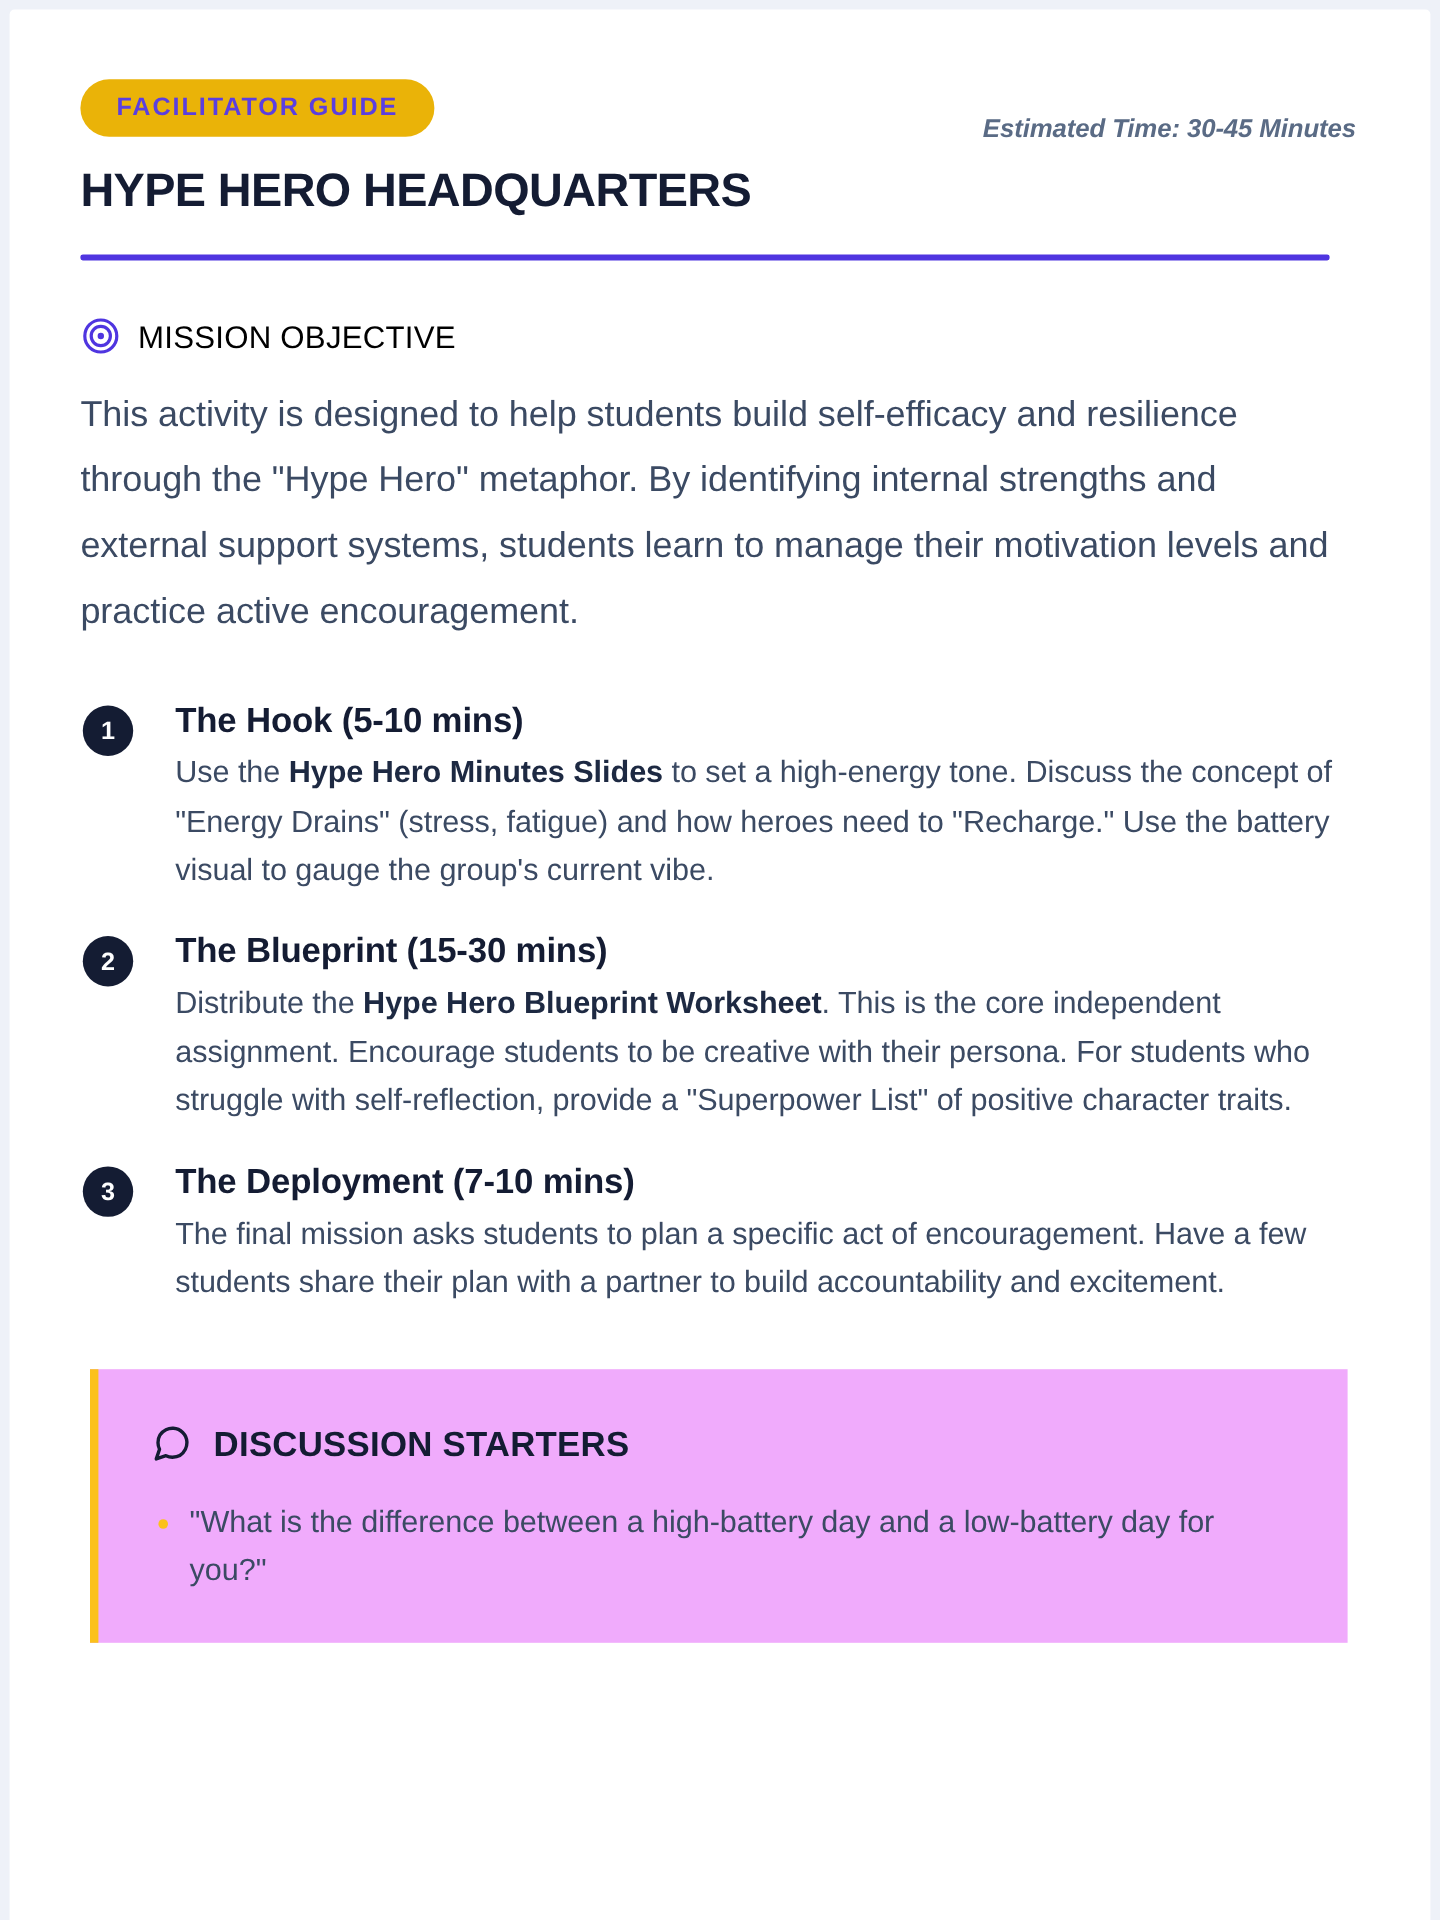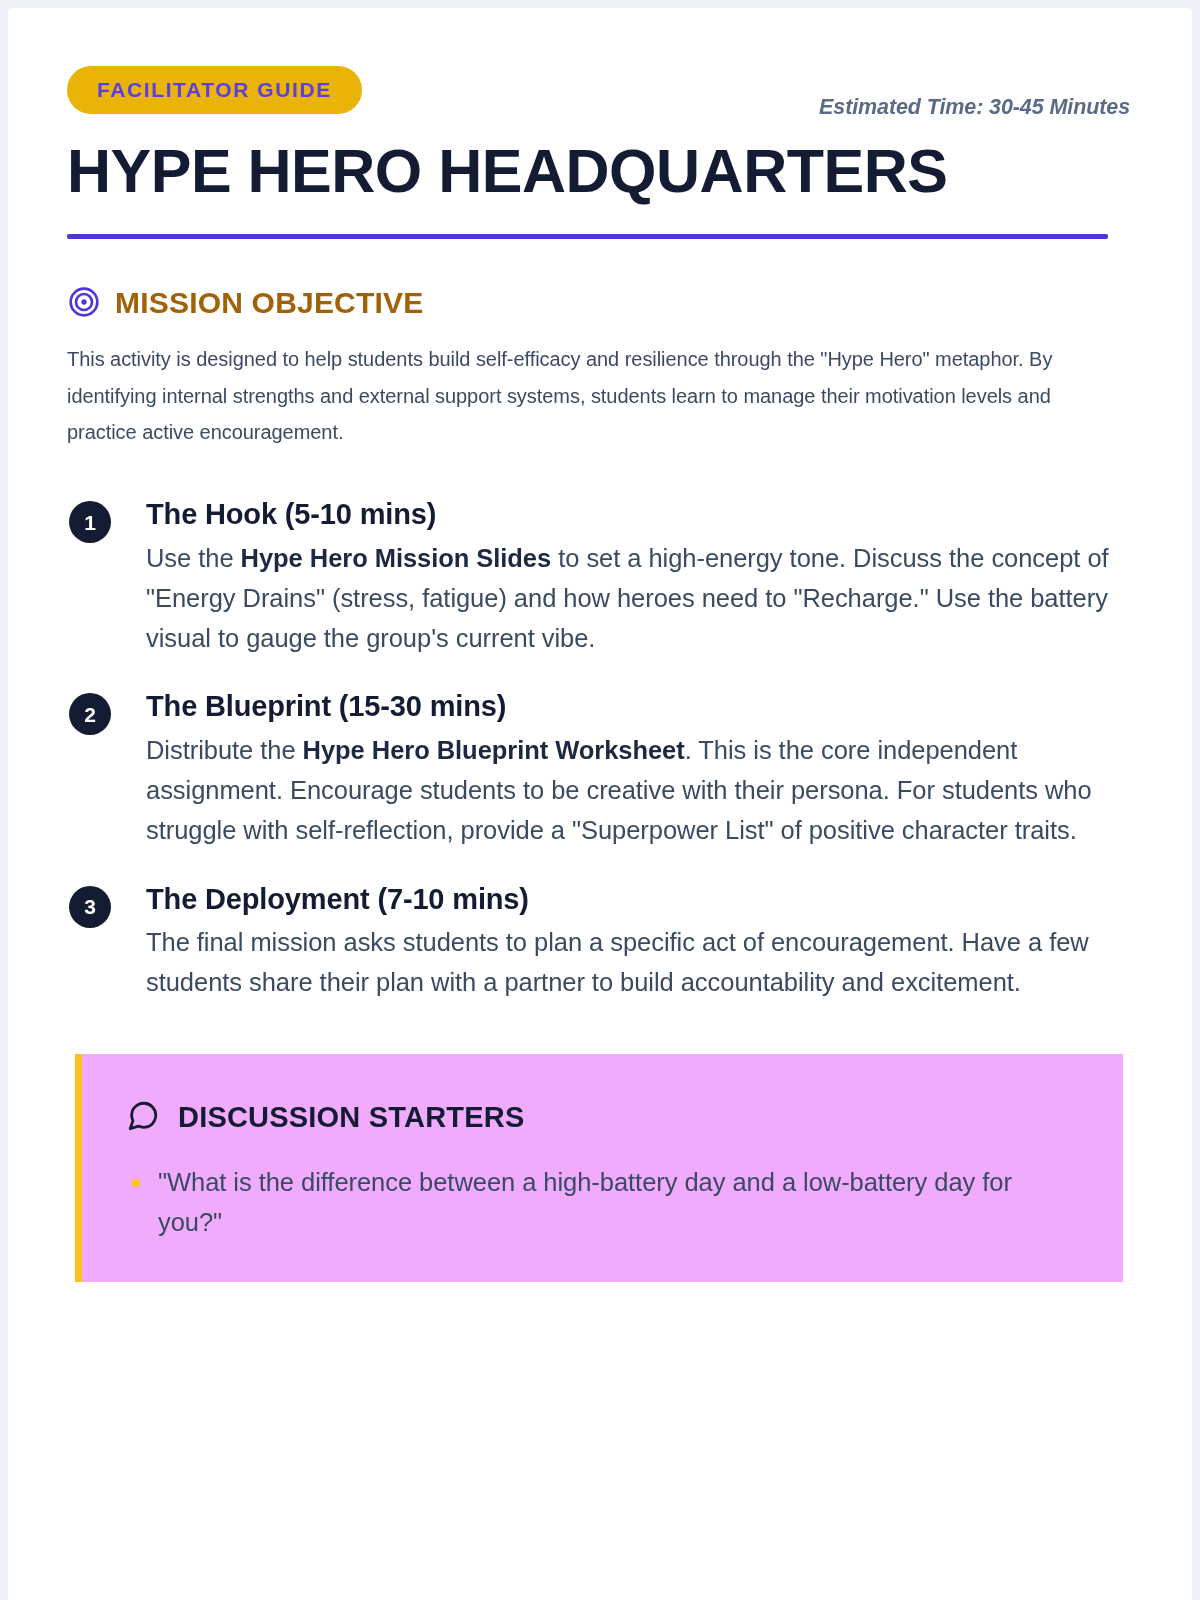--- a/index.html
+++ b/index.html
@@ -59,21 +59,21 @@
     font-style: italic;
     color: #5a6b85;
     letter-spacing: -0.1px;
     white-space: nowrap;
     padding-right: 2px;
     margin-top: 34px;
   }
 
   .doc-title {
     margin-top: 26px;
-    font-size: 61px;
+    font-size: 39px;
     line-height: 1.02;
     font-weight: 800;
     color: #141c33;
     letter-spacing: -0.5px;
   }
 
   .title-rule {
     margin-top: 32px;
     height: 5px;
     background: #4f35e0;
@@ -87,42 +87,42 @@
   }
 
   .section-head {
     display: flex;
     align-items: center;
     gap: 14px;
     color: #4f35e0;
   }
 
   .section-head .sh-text {
-    font-size: 30px;
-    font-weight: 700;
+    font-size: 26px;
+    font-weight: 400;
     letter-spacing: 0.2px;
-    color: #a16207;
+    color: #000000;
     line-height: 1;
     padding-top: 2px;
   }
 
   .icon-box {
     width: 34px;
     height: 34px;
     display: inline-flex;
     align-items: center;
     justify-content: center;
     flex: 0 0 34px;
   }
   .icon-box svg { display: block; }
 
   
   .objective-text {
     margin-top: 22px;
-    font-size: 20px;
+    font-size: 30px;
     line-height: 1.82;
     color: #3b4a63;
     max-width: 1045px;
     letter-spacing: -0.05px;
   }
 
   
   .steps {
     margin-top: 26px;
   }
@@ -250,21 +250,21 @@
       <p class="objective-text">This activity is designed to help students build self-efficacy and resilience through the "Hype Hero" metaphor. By identifying internal strengths and external support systems, students learn to manage their motivation levels and practice active encouragement.</p>
     </div>
 
     <div class="section">
 
       <div class="steps">
 
         <div class="step">
           <span class="step-badge">1</span>
           <div class="step-title">The Hook (5-10 mins)</div>
-          <div class="step-body"><span>Use the </span><b>Hype Hero Mission Slides</b><span> to set a high-energy tone. Discuss the concept of "Energy Drains" (stress, fatigue) and how heroes need to "Recharge." Use the battery visual to gauge the group's current vibe.</span></div>
+          <div class="step-body"><span>Use the </span><b>Hype Hero Minutes Slides</b><span> to set a high-energy tone. Discuss the concept of "Energy Drains" (stress, fatigue) and how heroes need to "Recharge." Use the battery visual to gauge the group's current vibe.</span></div>
         </div>
 
         <div class="step">
           <span class="step-badge">2</span>
           <div class="step-title">The Blueprint (15-30 mins)</div>
           <div class="step-body"><span>Distribute the </span><b>Hype Hero Blueprint Worksheet</b><span>. This is the core independent assignment. Encourage students to be creative with their persona. For students who struggle with self-reflection, provide a "Superpower List" of positive character traits.</span></div>
         </div>
 
         <div class="step">
           <span class="step-badge">3</span>

